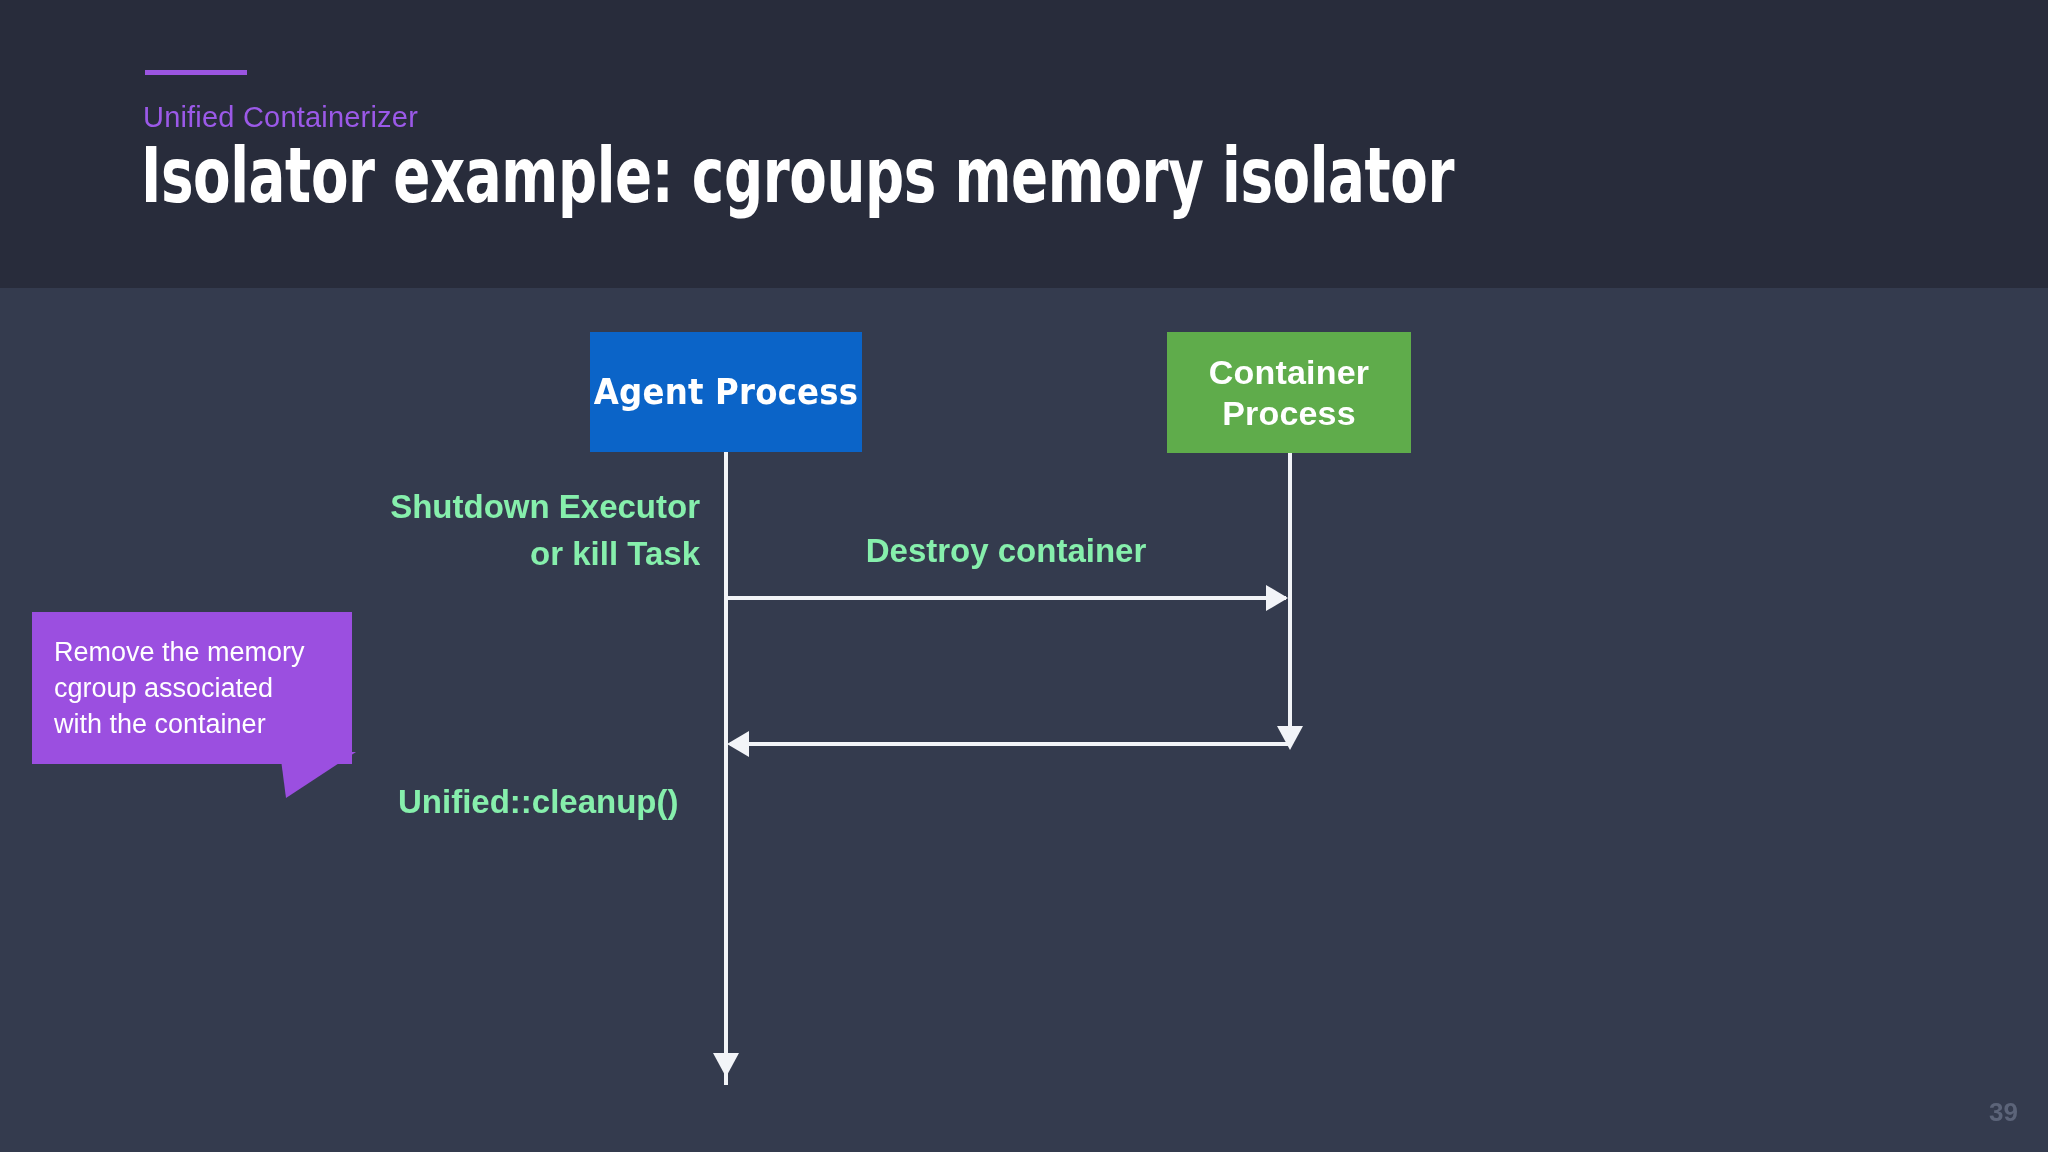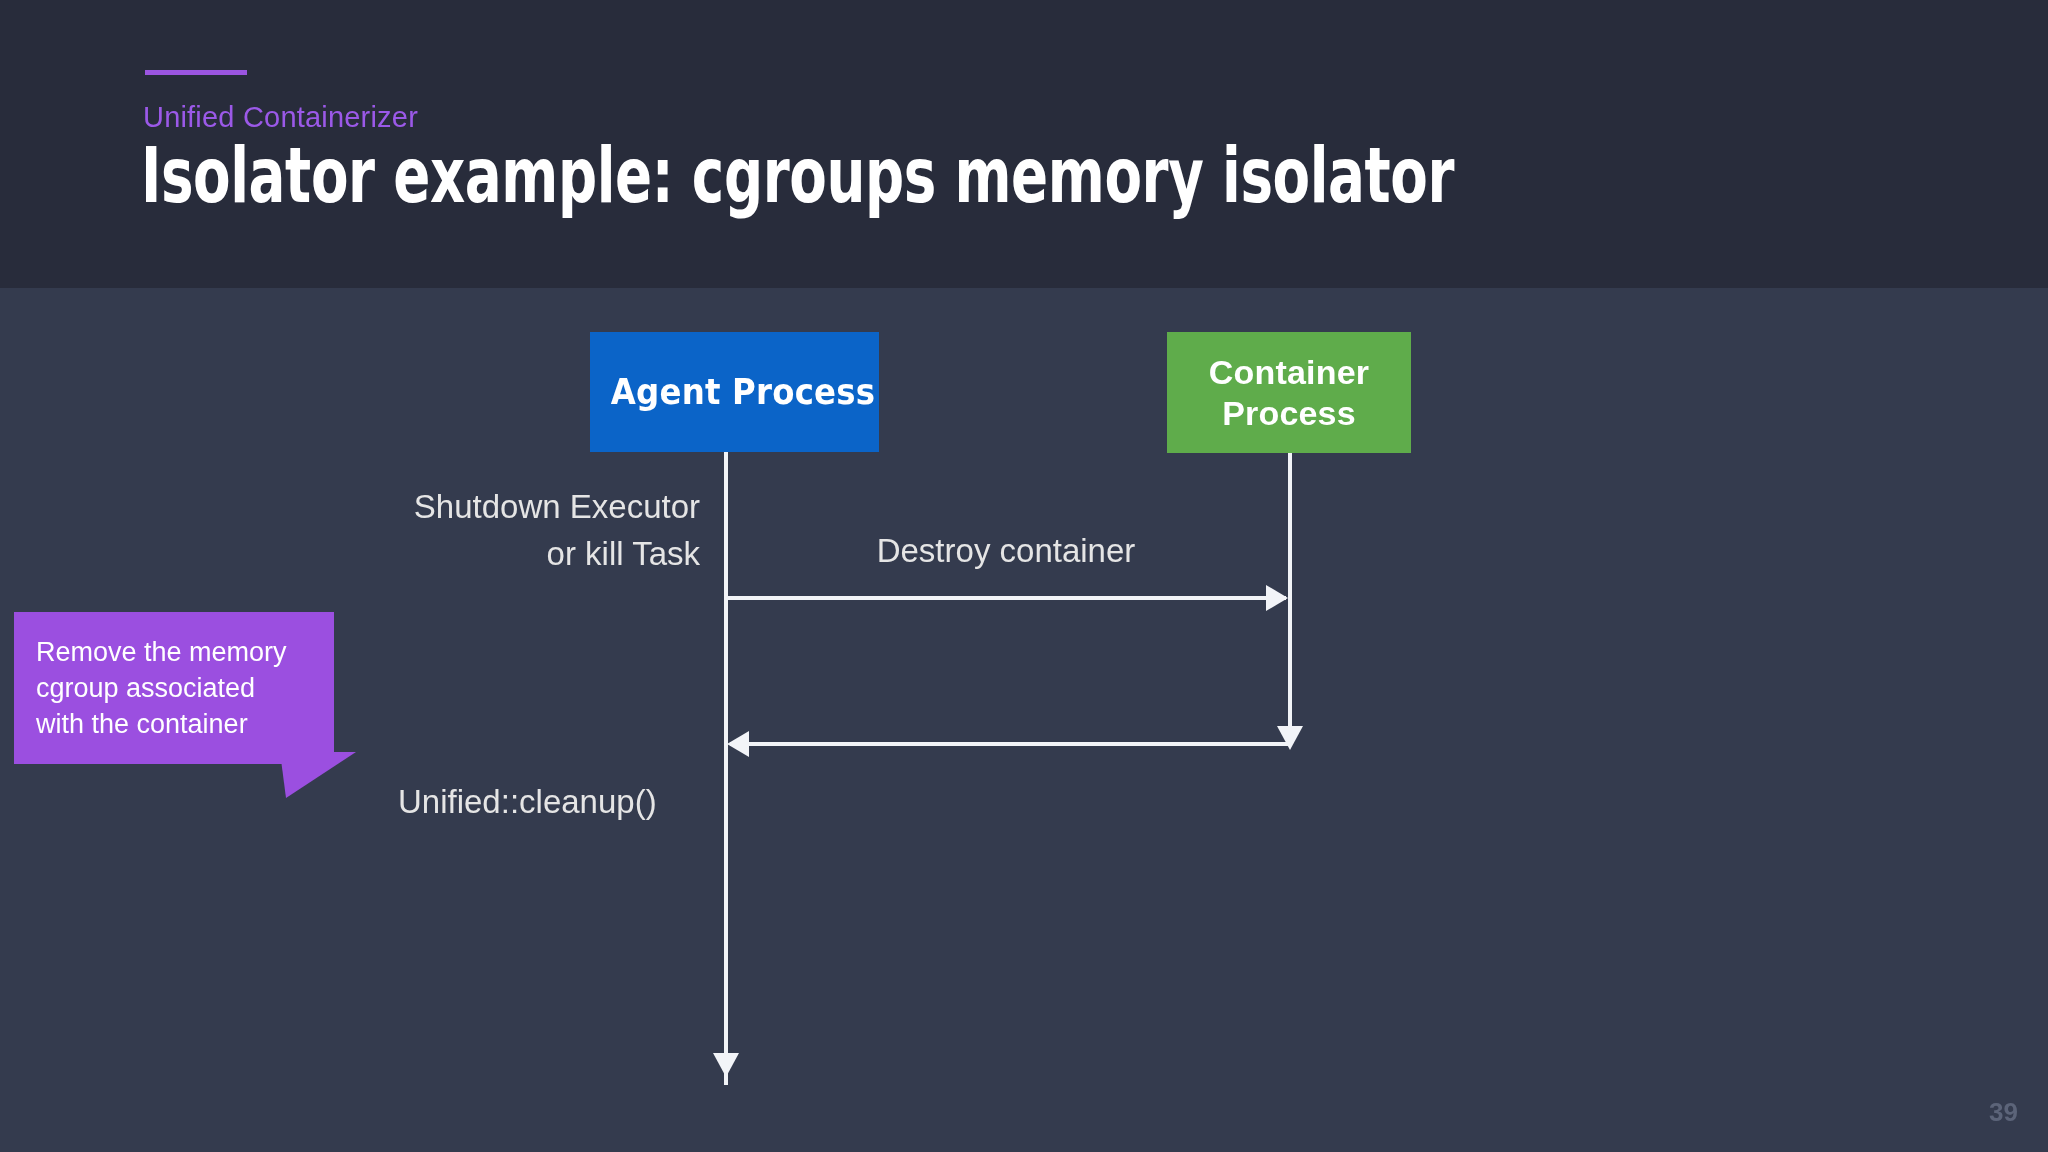--- a/index.html
+++ b/index.html
@@ -58,21 +58,20 @@
   
   .proc-box {
     position: absolute;
     display: flex;
     align-items: center;
     justify-content: center;
     text-align: center;
     color: #ffffff;
     font-weight: bold;
     letter-spacing: 0.2px;
-    padding-left: 17px;
   }
   .proc-box.agent {
     left: 590px; top: 332px;
     width: 272px; height: 120px;
     background: #0b64c8;
     font-size: 36px;
     line-height: 42px;
     font-family: "Liberation Sans Narrow", "DejaVu Sans Condensed", "Liberation Sans", sans-serif;
   }
   .proc-box.container {
@@ -122,24 +121,25 @@
     border-top: 24px solid #f2f4f8;
   }
   .ah-destroy     { left: 1266px; top: 585px; }
   .ah-terminated  { left: 727px;  top: 731px; }
   .ah-container-end { left: 1277px; top: 726px; }
   .ah-agent-end     { left: 713px;  top: 1053px; }
 
   
   .msg {
     position: absolute;
-    color: #e5e5e5;
+    color: #86efac;
     font-size: 32px;
     line-height: 46px;
     white-space: pre-line;
+    font-weight: bold;
   }
   .msg.shutdown {
     left: 300px; top: 483px;
     width: 400px;
     text-align: right;
     font-size: 33px;
     line-height: 47px;
   }
   .msg.destroy {
     left: 726px; top: 528px;
@@ -156,21 +156,21 @@
   .msg.cleanup {
     left: 398px; top: 779px;
     width: 310px;
     text-align: left;
     font-size: 33px;
   }
 
   
   .callout {
     position: absolute;
-    left: 14px; top: 612px;
+    left: 32px; top: 612px;
     width: 320px; height: 152px;
     background: #9b4fe0;
     box-sizing: border-box;
     padding: 22px 24px 0 22px;
     color: #ffffff;
     font-size: 27px;
     line-height: 36px;
   }
   .callout-tail {
     position: absolute;

